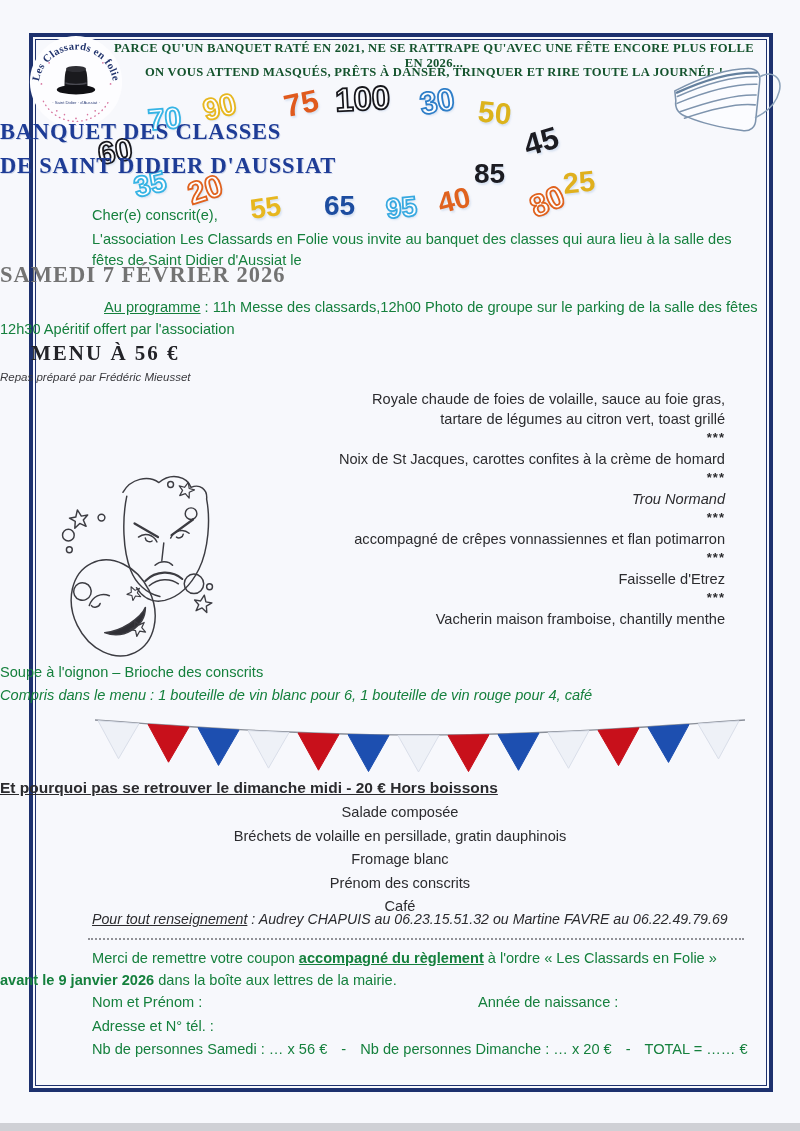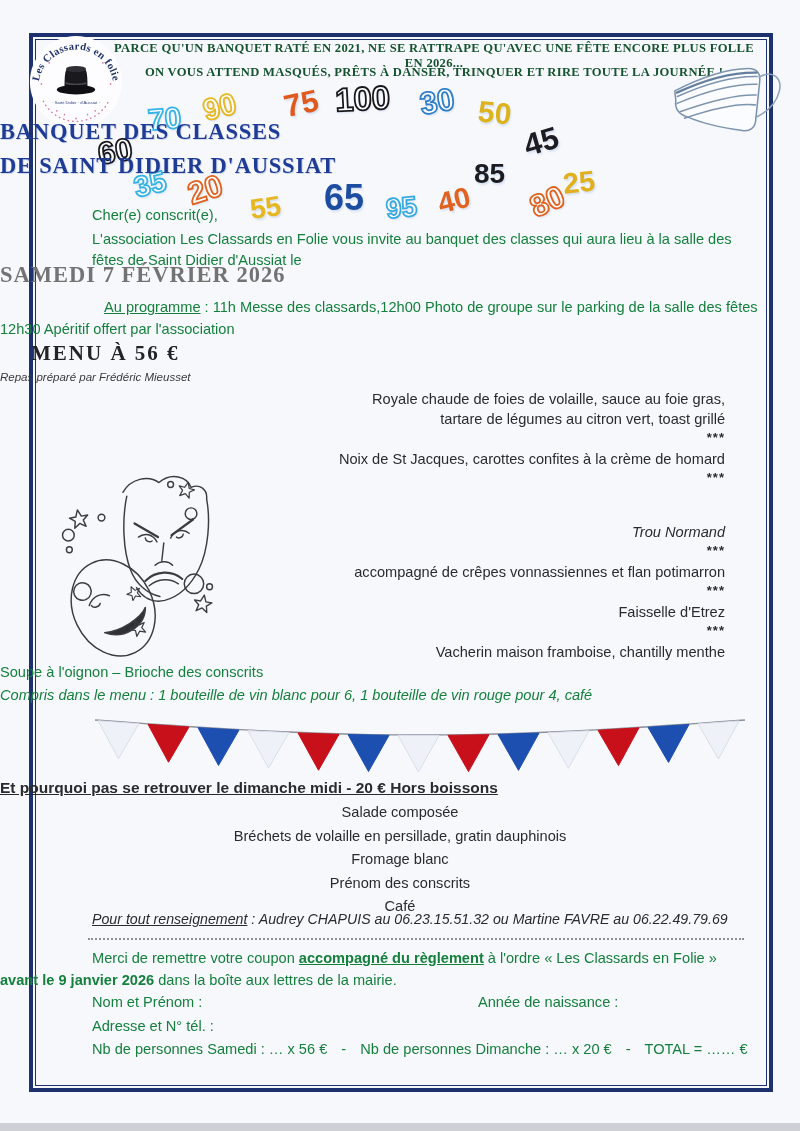--- a/index.html
+++ b/index.html
@@ -25,21 +25,21 @@
        text-shadow:1px 2px 2px rgba(120,160,210,.25);}
   @supports (-webkit-text-stroke:2px red){
     .num.hollow{-webkit-text-stroke:1.8px var(--c);color:rgba(255,255,255,.93);}
   }
 
   .body-txt{font-size:14.6px;color:#15803d;}
   .date-hdr{font-size:22.5px;color:#737373;letter-spacing:1px;}
   .menu-hdr{font-size:21px;color:#232328;letter-spacing:2px;}
   .menu-sub{font-size:11.5px;font-style:italic;color:#3a3a3e;}
   .menu-line{height:20px;line-height:20px;font-size:14.6px;}
-  .menu-line.i{font-style:italic;margin-top:33px;}
+  .menu-line.i{font-style:italic;}
   .menu-sep{height:20px;line-height:17px;font-size:13px;font-weight:700;letter-spacing:1px;}
   .ul{text-decoration:underline;}
   .sun-line{height:23.5px;line-height:23.5px;font-size:14.6px;}
   .cutline{border-top:2px dotted #8f9096;height:0;}
   .it{font-style:italic;}
   .b{font-weight:700;}
 </style>
 </head>
 <body>
 
@@ -96,21 +96,21 @@
       <div class="num" style="left: 284px; top: 88px; font-size: 31px; --c: #e05a1d; transform: rotate(-12deg);">75</div>
       <div class="num hollow" style="left: 335px; top: 82px; font-size: 33px; --c: #17171c; transform: rotate(-3deg);">100</div>
       <div class="num hollow" style="left: 420px; top: 86px; font-size: 31px; --c: #2e7ec8; transform: rotate(-10deg);">30</div>
       <div class="num" style="left: 478px; top: 98px; font-size: 30px; --c: #dcb31c; transform: rotate(6deg);">50</div>
       <div class="num" style="left: 524px; top: 126px; font-size: 31px; --c: #1c1c22; transform: rotate(-16deg);">45</div>
       <div class="num" style="left: 563px; top: 168px; font-size: 29px; --c: #e0b01e; transform: rotate(-6deg);">25</div>
       <div class="num hollow" style="left: 98px; top: 136px; font-size: 31px; --c: #17171c; transform: rotate(-10deg);">60</div>
       <div class="num hollow" style="left: 134px; top: 170px; font-size: 29px; --c: #35b3e4; transform: rotate(-14deg);">35</div>
       <div class="num hollow" style="left: 188px; top: 174px; font-size: 31px; --c: #e0621e; transform: rotate(-18deg);">20</div>
       <div class="num" style="left: 250px; top: 194px; font-size: 28px; --c: #e7b71f; transform: rotate(-8deg);">55</div>
-      <div class="num" style="left: 324px; top: 180px; font-size: 36px; --c: #1d4da0; transform: rotate(0deg);">65</div>
+      <div class="num" style="left: 324px; top: 192px; font-size: 28px; --c: #1d4da0; transform: rotate(0deg);">65</div>
       <div class="num hollow" style="left: 386px; top: 194px; font-size: 28px; --c: #38a9e0; transform: rotate(-6deg);">95</div>
       <div class="num" style="left: 438px; top: 186px; font-size: 29px; --c: #e0621e; transform: rotate(-14deg);">40</div>
       <div class="num" style="left: 474px; top: 160px; font-size: 28px; --c: #1c1c22; transform: rotate(0deg);">85</div>
       <div class="num hollow" style="left: 530px; top: 186px; font-size: 31px; --c: #e0621e; transform: rotate(-24deg);">80</div>
     </div>
 
   <div class="abs ctr deco title" style="top:119px;">BANQUET DES CLASSES</div>
   <div class="abs ctr deco title" style="top:153px;">DE SAINT DIDIER D'AUSSIAT</div>
 
   <div class="abs body-txt" style="left:92px;top:207px;">Cher(e) conscrit(e),</div>

